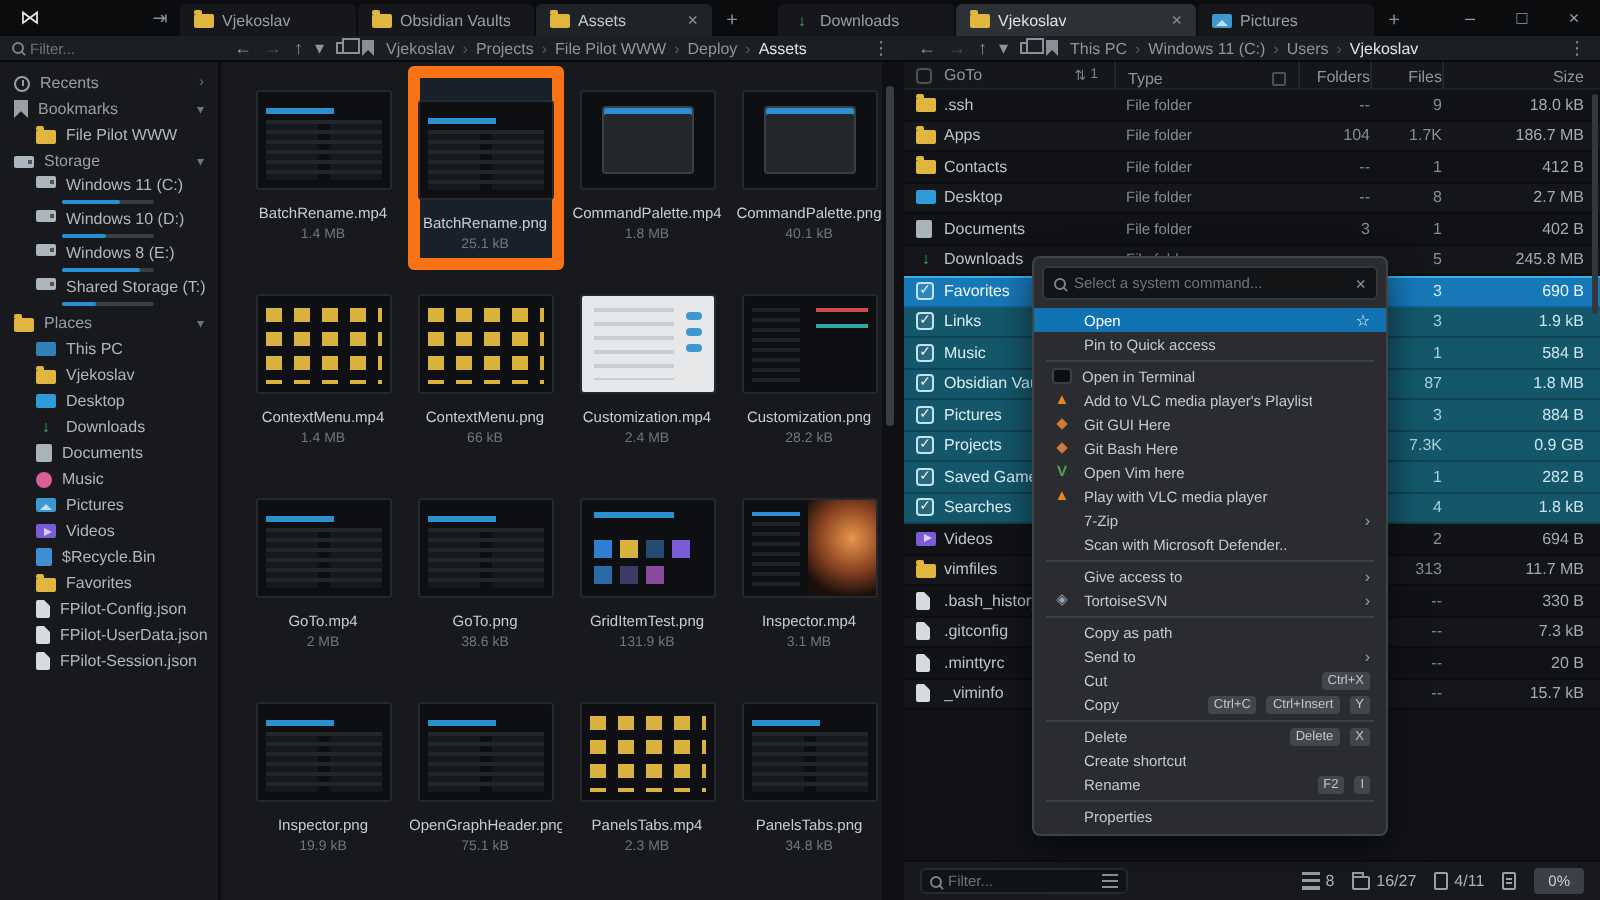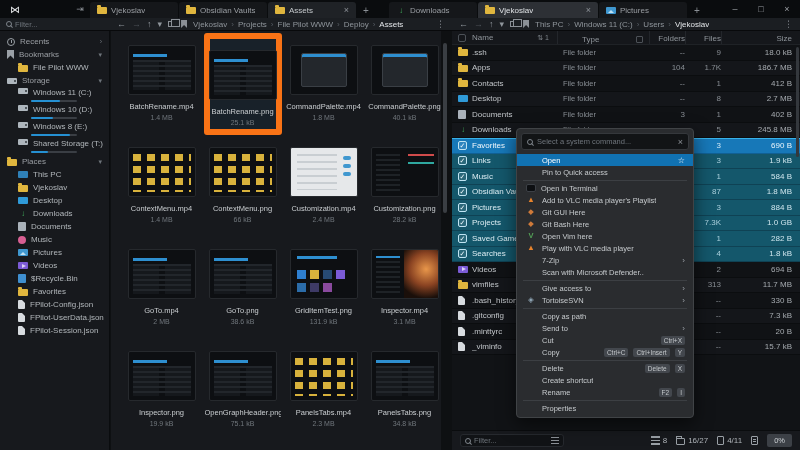--- a/index.html
+++ b/index.html
@@ -138,21 +138,21 @@
   .thead{position:absolute;left:0;top:0;width:100%;height:14px;background:#15171b;display:flex;
          align-items:center;color:#8f959b;border-bottom:1px solid #1f2226;}
   .c-check{width:20px;padding-left:6px;display:flex;align-items:center;flex:none;}
   .c-name{flex:1;display:flex;align-items:center;gap:4px;overflow:hidden;white-space:nowrap;}
   .c-type{width:92px;flex:none;display:flex;align-items:center;overflow:hidden;white-space:nowrap;}
   .c-folders{width:36px;flex:none;text-align:right;}
   .c-files{width:36px;flex:none;text-align:right;}
   .c-size{width:79px;flex:none;text-align:right;padding-right:8px;}
   .thead .c-type,.thead .c-folders,.thead .c-files,.thead .c-size{
          border-left:1px solid #23262b;height:100%;padding-top:3px;}
-  .thead .c-type{padding-left:24px;}
+  .thead .c-type{padding-left:6px;}
   .hcheck{width:8px;height:8px;border:1px solid #4c5157;border-radius:2px;}
   .sortwrap{margin-left:auto;margin-right:8px;display:flex;gap:2px;align-items:center;
             color:#7e848b;font-size:7px;}
   .hbox{width:7px;height:7px;border:1px solid #4c5157;border-radius:1px;margin-left:auto;margin-right:6px;}
   .tbody{position:absolute;left:0;top:14px;width:100%;}
   .row{height:15.5px;display:flex;align-items:center;border-bottom:1px solid #0b0d0f;color:#c0c4c8;}
   .row:nth-child(even){background:#14161a;}
   .row:nth-child(odd){background:#101215;}
   .row .c-type,.row .c-folders,.row .c-files{color:#878d93;}
   .row .c-size{color:#a6abb0;}
@@ -503,21 +503,21 @@
   </div>
 <div class="lscroll">
   <div class="lthumb"></div>
 </div>
 <div class="paneR" id="paneR">
     <div class="thead">
       <div class="c-check">
         <span class="hcheck"></span>
       </div>
       <div class="c-name">
-        <span>Name</span>
+        <span>GoTo</span>
         <span class="sortwrap">
           <span>⇅</span>
           <span>1</span>
         </span>
       </div>
       <div class="c-type">
         <span>Type</span>
         <span class="hbox"></span>
       </div>
       <div class="c-folders">Folders</div>
@@ -648,21 +648,21 @@
       <div class="row selected">
         <div class="c-check">
           <span class="rcheck">
             <span>✓</span>
           </span>
         </div>
         <div class="c-name">Projects</div>
         <div class="c-type">File folder</div>
         <div class="c-folders">338</div>
         <div class="c-files">7.3K</div>
-        <div class="c-size">1.0 GB</div>
+        <div class="c-size">0.9 GB</div>
       </div>
       <div class="row selected">
         <div class="c-check">
           <span class="rcheck">
             <span>✓</span>
           </span>
         </div>
         <div class="c-name">Saved Games</div>
         <div class="c-type">File folder</div>
         <div class="c-folders">--</div>

